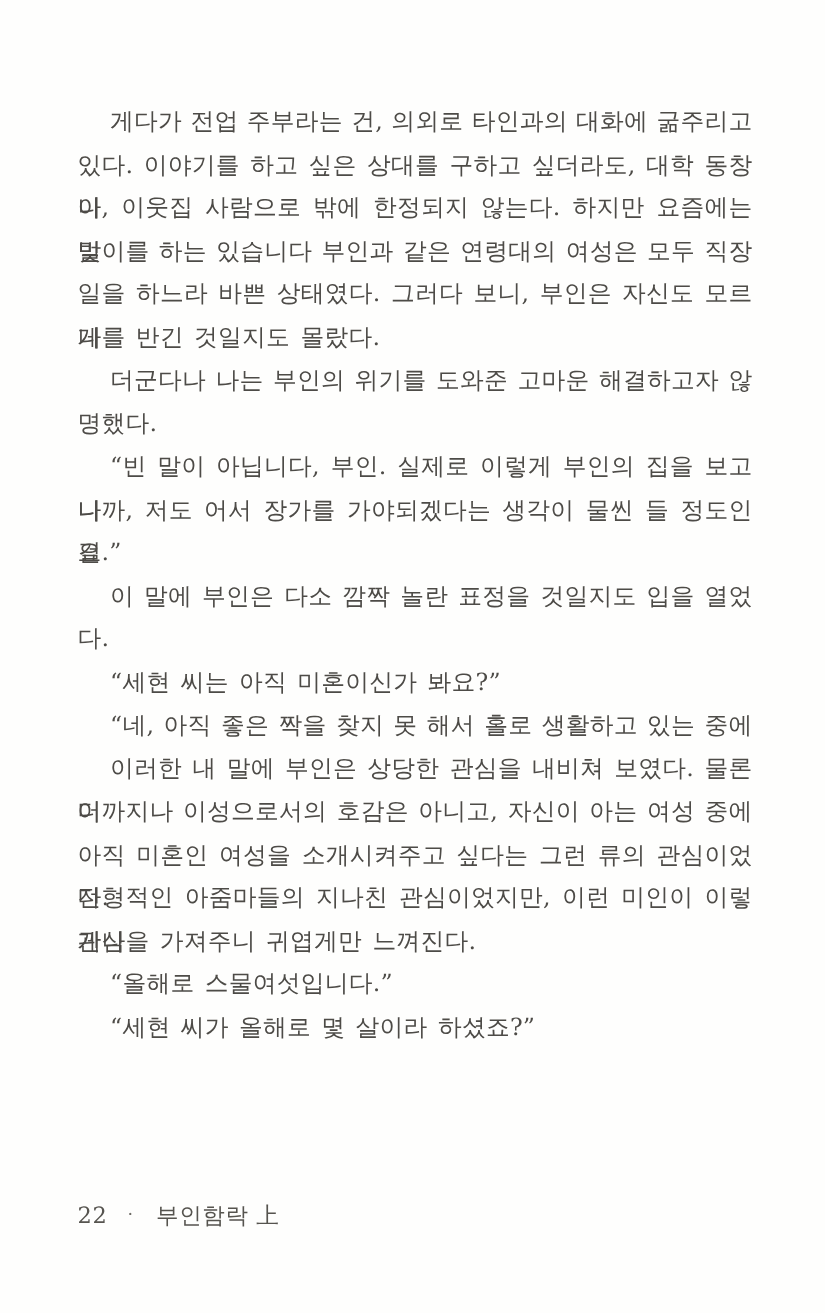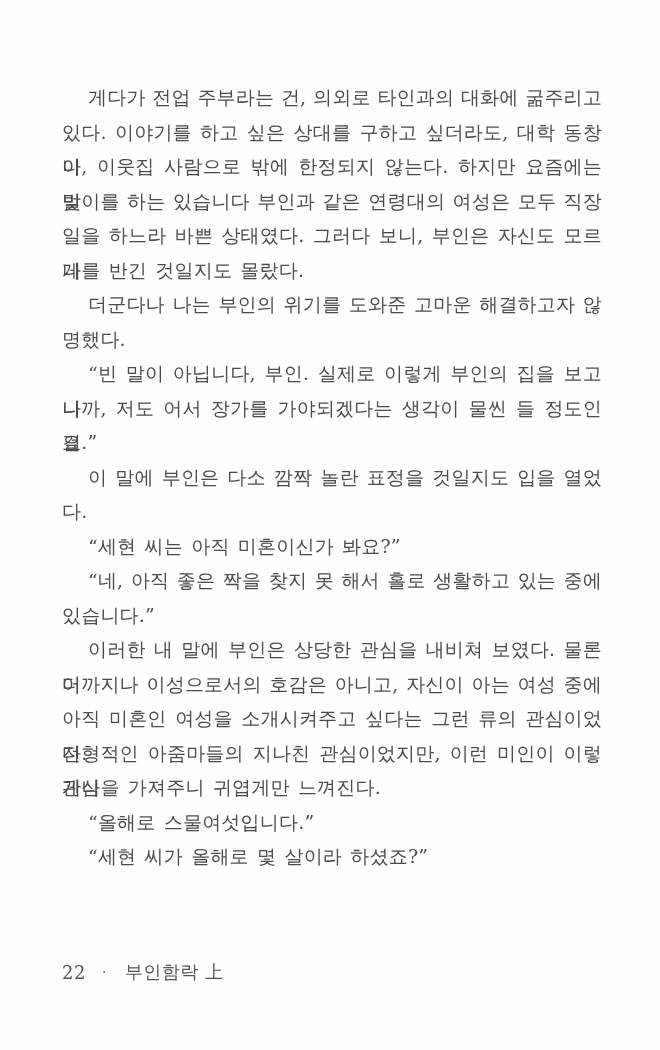--- a/index.html
+++ b/index.html
@@ -92,21 +92,20 @@
       <div class="line fill indent">이 말에 부인은 다소 깜짝 놀란 표정을 것일지도 입을 열었</div>
       <div class="line end">다.</div>
     </div>
 
     <div class="para">
       <div class="line end indent">“세현 씨는 아직 미혼이신가 봐요?”</div>
     </div>
 
     <div class="para">
       <div class="line fill indent">“네, 아직 좋은 짝을 찾지 못 해서 홀로 생활하고 있는 중에</div>
-      <div class="line end">있습니다.”</div>
     </div>
 
     <div class="para">
       <div class="line fill indent">이러한 내 말에 부인은 상당한 관심을 내비쳐 보였다. 물론 어</div>
       <div class="line fill">디까지나 이성으로서의 호감은 아니고, 자신이 아는 여성 중에</div>
       <div class="line fill">아직 미혼인 여성을 소개시켜주고 싶다는 그런 류의 관심이었다.</div>
       <div class="line fill">전형적인 아줌마들의 지나친 관심이었지만, 이런 미인이 이렇게나</div>
       <div class="line end">관심을 가져주니 귀엽게만 느껴진다.</div>
     </div>
 

